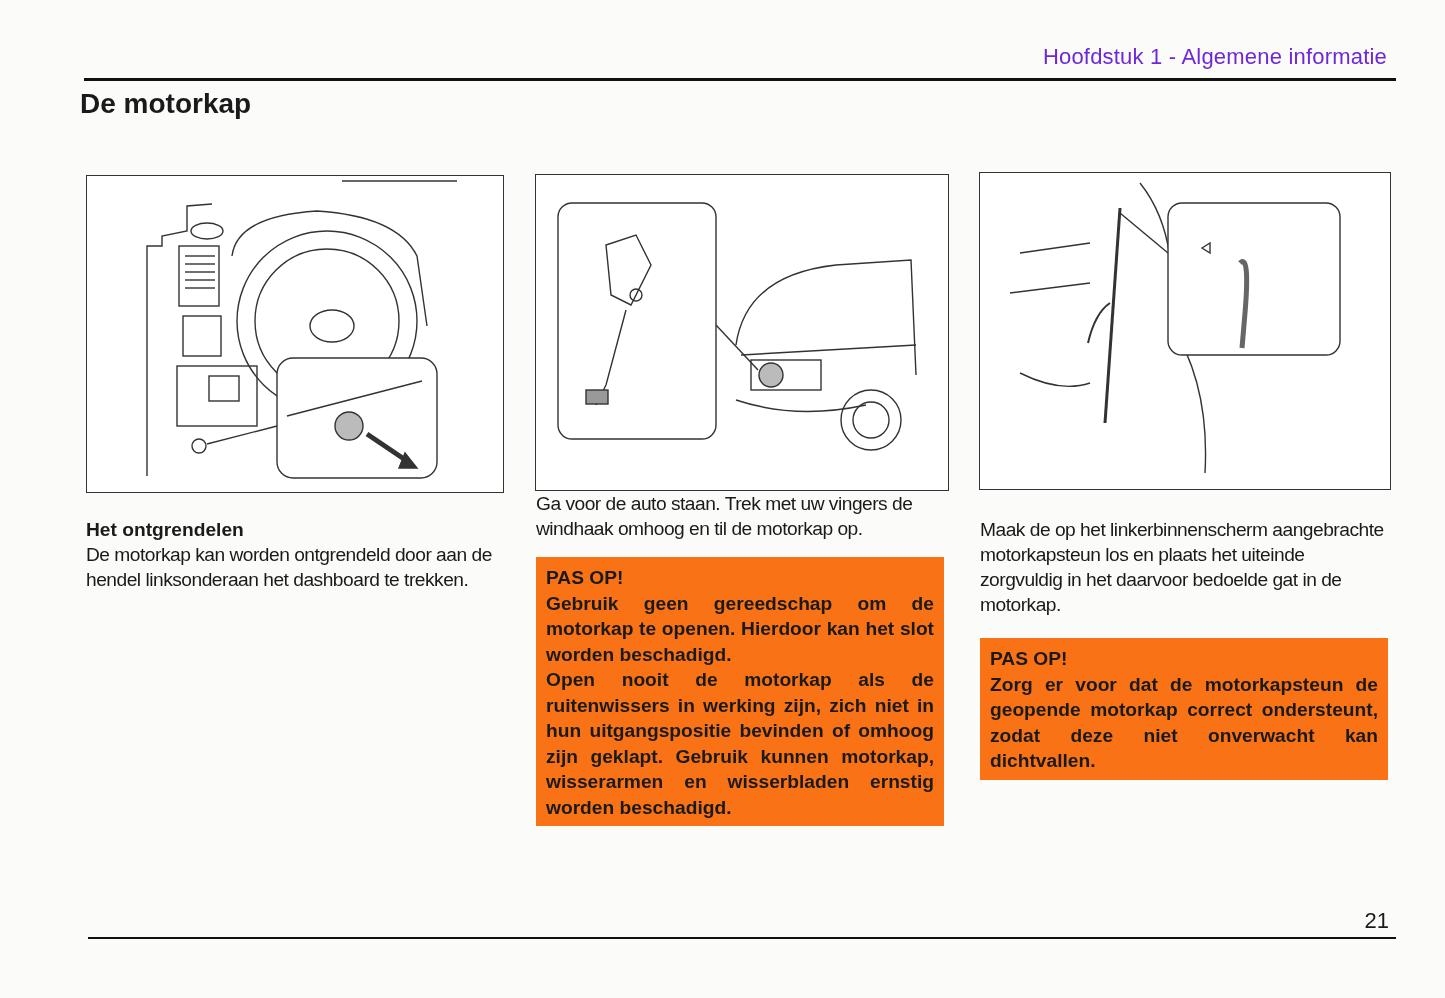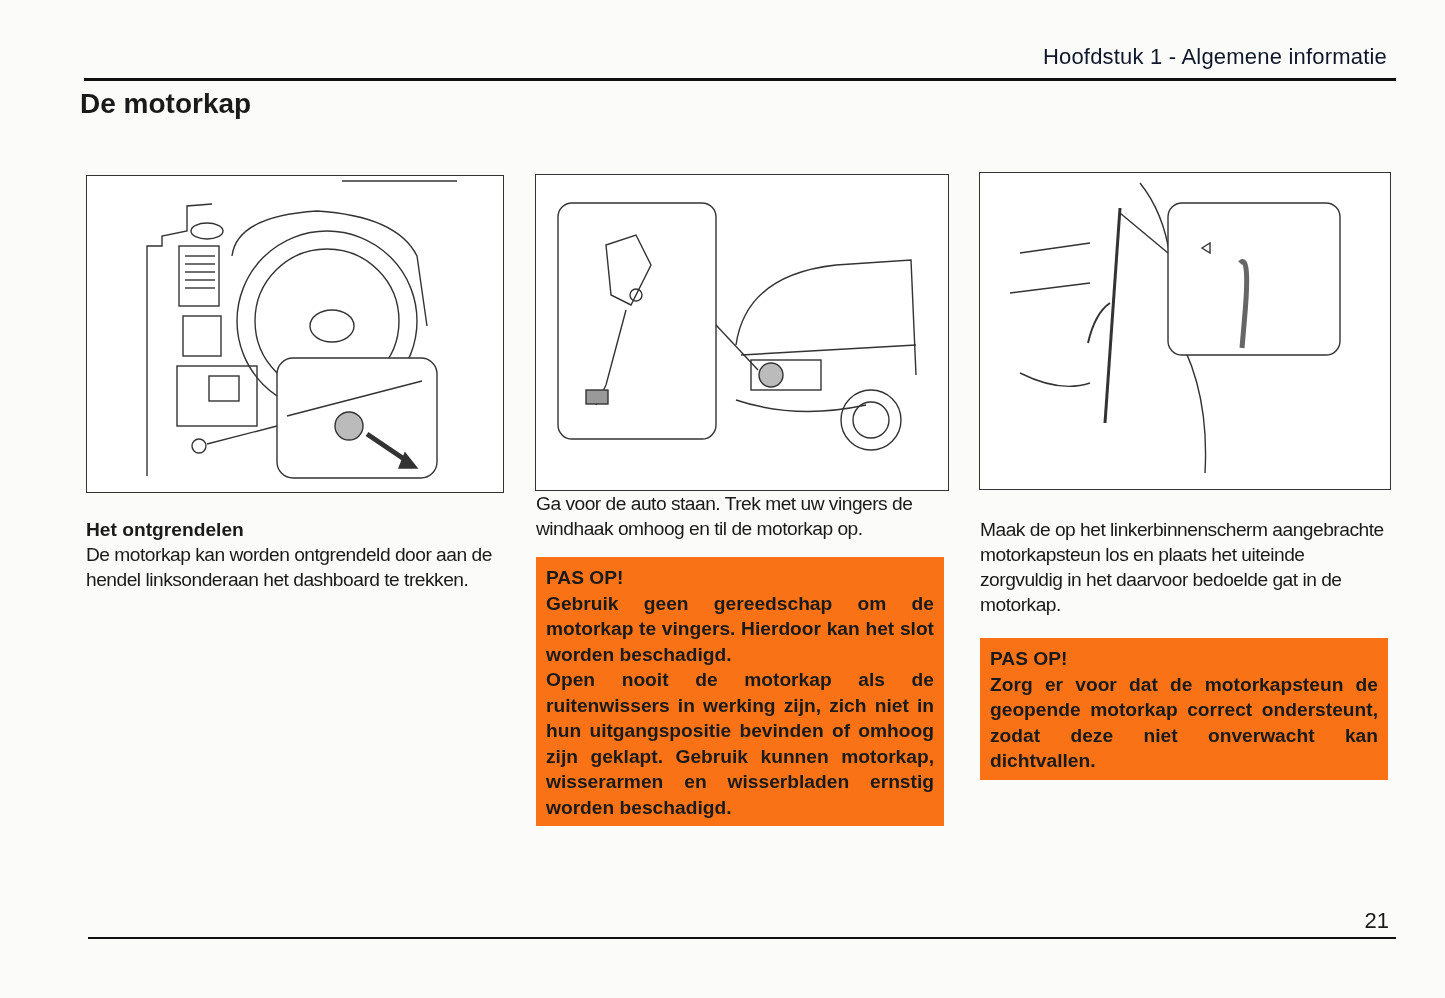--- a/index.html
+++ b/index.html
@@ -1,20 +1,20 @@
 <!DOCTYPE html>
 <html><head>
   <meta charset="utf-8">
   <style>
     html, body { margin:0; padding:0; }
     body {
       width:1445px; height:998px; background:#fbfbf9; position:relative; overflow:hidden;
       font-family:"Liberation Sans", sans-serif; color:#1a1a1a;
     }
-    .header-chapter { position:absolute; right:58px; top:44px; font-size:22px; color:#0f172a; letter-spacing:0.2px; }
+    .header-chapter { position:absolute; right:58px; top:44px; font-size:22px; color:#6d28d9; letter-spacing:0.2px; }
     .rule-top { position:absolute; left:84px; top:78px; width:1312px; height:3px; background:#111; }
     .page-title { position:absolute; left:80px; top:88px; font-size:28px; font-weight:bold; color:#1a1a1a; }
     .figure { position:absolute; border:1.5px solid #333; background:#fff; }
     .fig1 { left:86px; top:175px; width:416px; height:316px; }
     .fig2 { left:535px; top:174px; width:412px; height:315px; }
     .fig3 { left:979px; top:172px; width:410px; height:316px; }
     .figure svg { width:100%; height:100%; display:block; }
     .col { position:absolute; font-size:19.2px; line-height:25px; }
     .col1 { left:86px; top:517px; width:420px; }
     .col2 { left:536px; top:491px; width:412px; }
@@ -103,21 +103,21 @@
 
 <div class="col col1">
   <div class="subhead">Het ontgrendelen</div>
   <div class="body-text">De motorkap kan worden ontgrendeld door aan de hendel linksonderaan het dashboard te trekken.</div>
 </div>
 
 <div class="col col2">
   <div class="body-text">Ga voor de auto staan. Trek met uw vingers de windhaak omhoog en til de motorkap op.</div>
   <div class="warning">
     <p>PAS OP!</p>
-    <p class="justify">Gebruik geen gereedschap om de motorkap te vingers. Hierdoor kan het slot worden beschadigd.</p>
+    <p class="justify">Gebruik geen gereedschap om de motorkap te openen. Hierdoor kan het slot worden beschadigd.</p>
     <p class="justify">Open nooit de motorkap als de ruitenwissers in werking zijn, zich niet in hun uitgangspositie bevinden of omhoog zijn geklapt. Gebruik kunnen motorkap, wisserarmen en wisserbladen ernstig worden beschadigd.</p>
   </div>
 </div>
 
 <div class="col col3">
   <div class="body-text">Maak de op het linkerbinnenscherm aangebrachte motorkapsteun los en plaats het uiteinde zorgvuldig in het daarvoor bedoelde gat in de motorkap.</div>
   <div class="warning">
     <p>PAS OP!</p>
     <p class="justify">Zorg er voor dat de motorkapsteun de geopende motorkap correct ondersteunt, zodat deze niet onverwacht kan dichtvallen.</p>
   </div>

